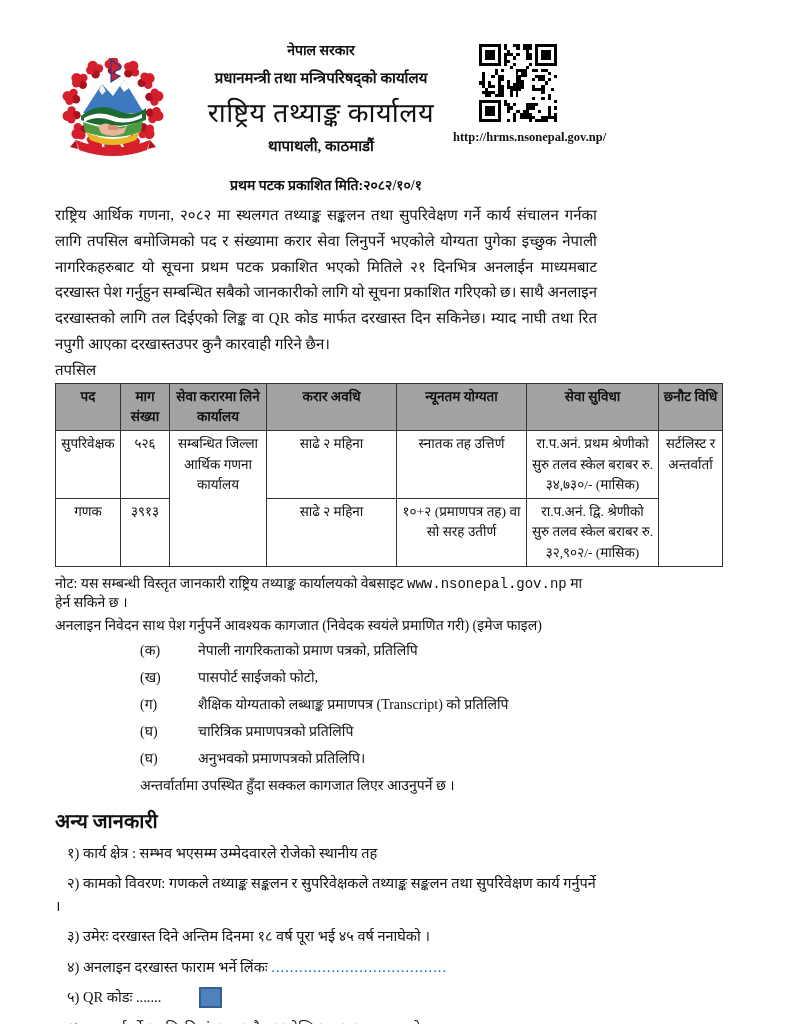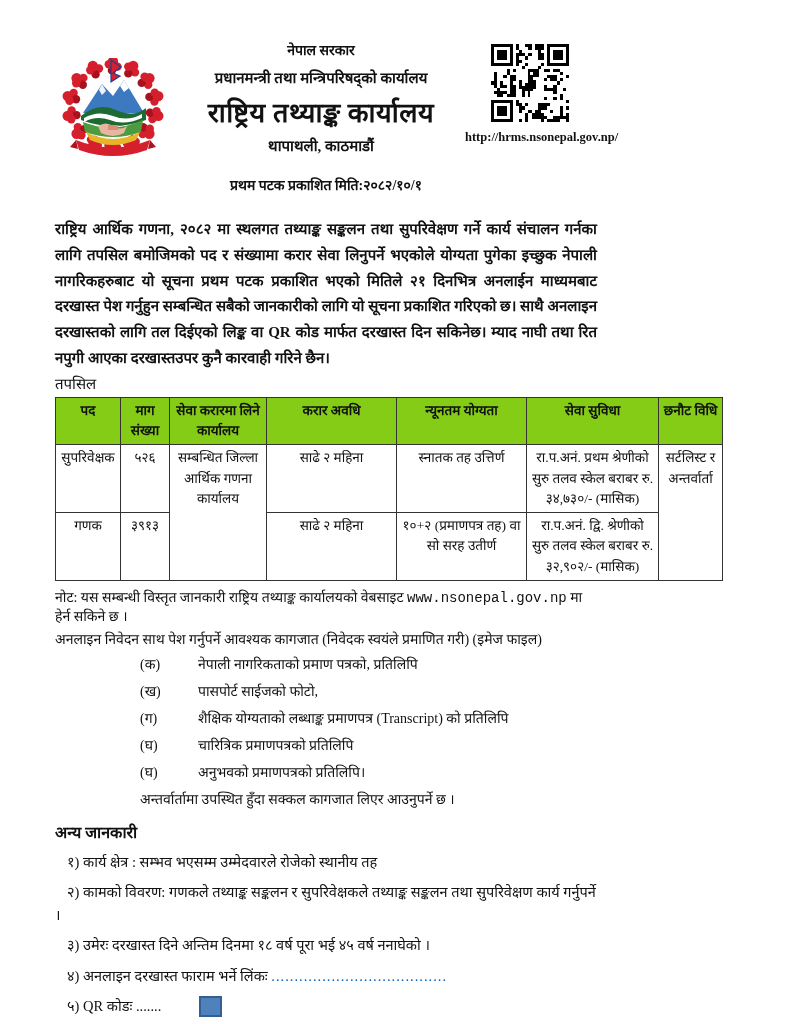--- a/index.html
+++ b/index.html
@@ -10,52 +10,52 @@
     color:#111; overflow:hidden;
   }
   .page { width:657px; height:1024px; padding:40px 60px 0 55px; position:relative; }
 
   
   .hdr { position:relative; height:128px; }
   .emblem { position:absolute; left:3px; top:18px; width:110px; height:104px; }
   .hdr-center { position:absolute; left:120px; right:130px; top:0; text-align:center; }
   .gov1 { font-size:14px; font-weight:bold; }
   .gov2 { font-size:15px; font-weight:bold; margin-top:8px; }
-  .office { font-size:27px; font-weight:bold; margin-top:6px; letter-spacing:.5px; }
+  .office { font-size:27px; font-weight:normal; margin-top:6px; letter-spacing:.5px; }
   .addr { font-size:15px; font-weight:bold; margin-top:5px;text-align:center; }
-  .qr-wrap { position:absolute; right:2px; top:4px; width:130px; text-align:right; }
+  .qr-wrap { position:absolute; right:14px; top:4px; width:130px; text-align:right; }
   .qr-svg { width:78px; height:78px; display:block; margin:0 auto; }
   .qr-url { font-size:12.5px; font-weight:bold; margin-top:8px; white-space:nowrap; }
 
   
   .title { text-align:center; font-size:21px; font-weight:bold; margin-top:14px; }
   .pubdate { text-align:center; font-size:14px; font-weight:bold; margin-top:7px; }
 
   
-  .intro { font-size:15px; line-height:1.72; text-align:justify; margin-top:23px;font-weight:bold; }
+  .intro { font-size:15px; line-height:1.72; text-align:justify; margin-top:9px; }
   .tapasil { font-size:15px; margin-top:1px; }
 
   
   table.notice { border-collapse:collapse; table-layout:fixed; width:667px; margin-top:4px; }
   table.notice th, table.notice td {
     border:1px solid #333; font-size:13.5px; line-height:1.5;
     text-align:center; vertical-align:top; padding:3px 4px; font-weight:normal;
   }
-  table.notice th { background:#84cc16; font-weight:bold; }
+  table.notice th { background:#a3a3a3; font-weight:bold; }
   td.vmid { vertical-align:middle; }
 
   
   .note-line { font-size:14px; margin-top:6px; }
   .latin { font-family:Liberation Mono, monospace; }
   .docs-head { font-size:14px; margin-top:4px; }
   .doc-item { display:flex; margin-left:85px; margin-top:6px; font-size:14px; line-height:1.5; }
   .doc-label { width:58px; flex:0 0 58px; }
   .docs-footer { margin-left:85px; margin-top:6px; font-size:14px; }
 
-  .oi-head { font-size:16px; font-weight:bold; margin-top:13px; }
+  .oi-head { font-size:20px; font-weight:bold; margin-top:13px; }
   .oi-item { font-size:14.5px; margin-top:8px; text-indent:12px; line-height:1.55; }
   .dots-link { color:#0563c1; letter-spacing:1px; }
   .qr-box {
     display:inline-block; width:23px; height:21px; vertical-align:-6px;
     background:#4f81bd; border:2px solid #365f91; margin-left:38px;
   }
 </style>
 </head>
 <body>
 

